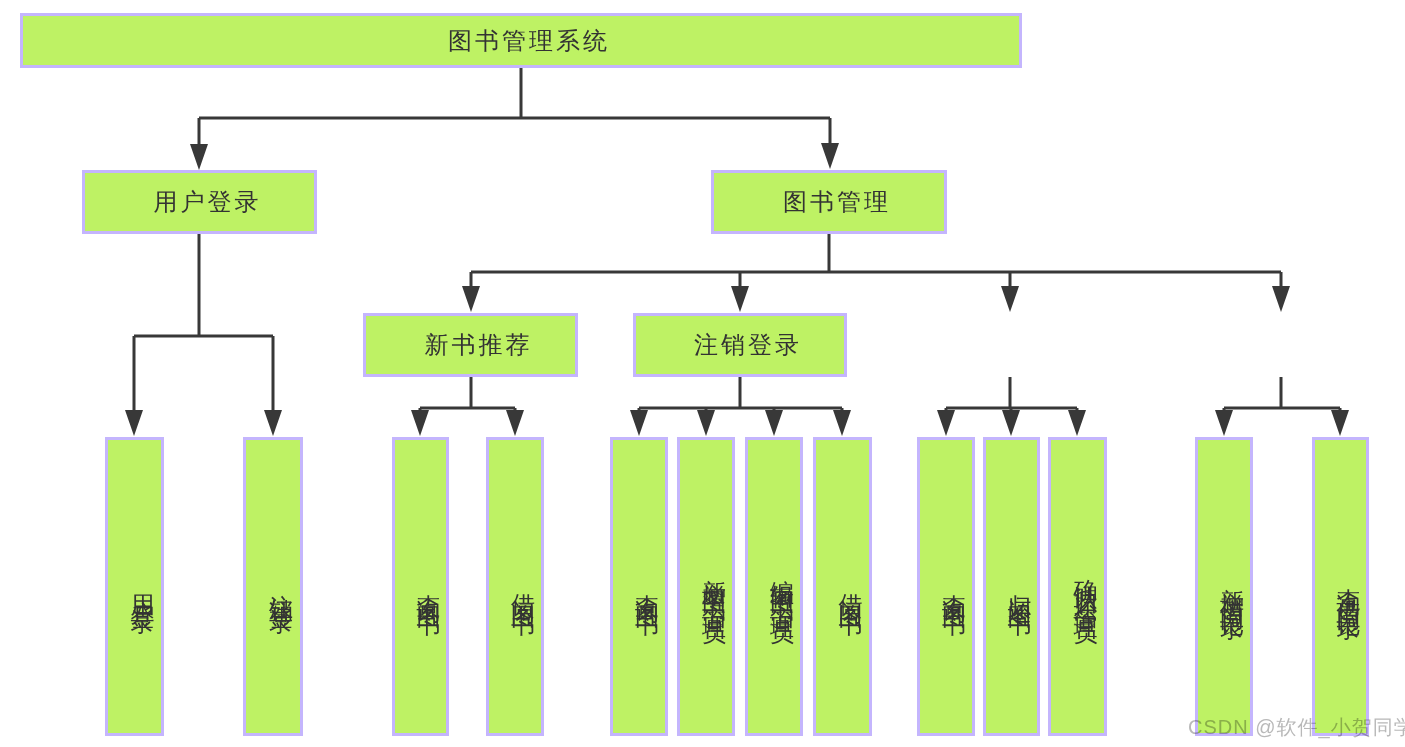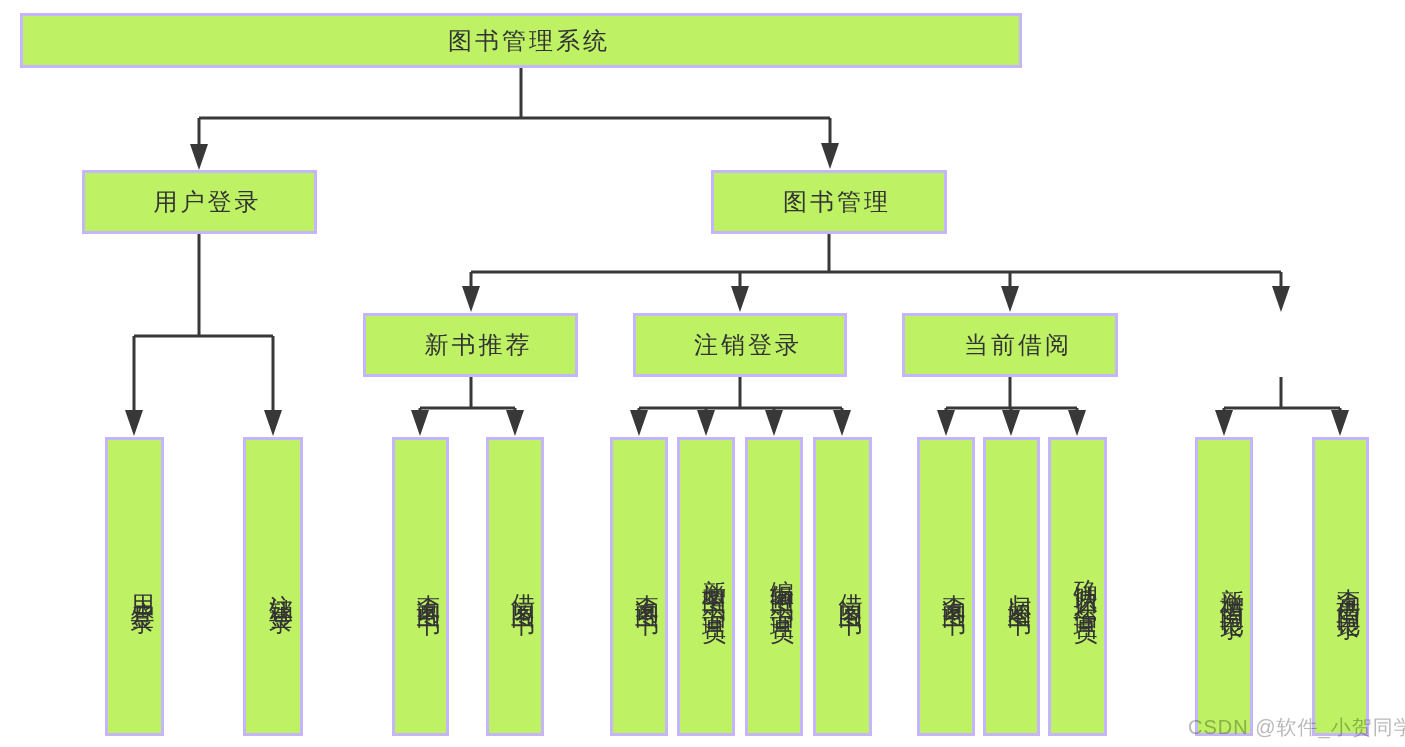--- a/index.html
+++ b/index.html
@@ -88,21 +88,20 @@
     </g>
   </svg>
 
   <div class="node h" style="left:20px;top:13px;width:1002px;height:55px">图书管理系统</div>
 
   <div class="node h" style="left:82px;top:170px;width:235px;height:64px">用户登录</div>
   <div class="node h" style="left:363px;top:313px;width:215px;height:64px">新书推荐</div>
 
   <div class="node h" style="left:711px;top:170px;width:236px;height:64px">图书管理</div>
   <div class="node h" style="left:633px;top:313px;width:214px;height:64px">注销登录</div>
-  <div class="node h" style="left:902px;top:313px;width:216px;height:64px">当前借阅</div>
 
   <div class="node v" style="left:105px;top:437px;width:59px;height:299px">
       <span>用户登录</span>
     </div>
   <div class="node v" style="left:243px;top:437px;width:60px;height:299px">
       <span>注销登录</span>
     </div>
 
   <div class="node v" style="left:392px;top:437px;width:57px;height:299px">
       <span>查询图书</span>

